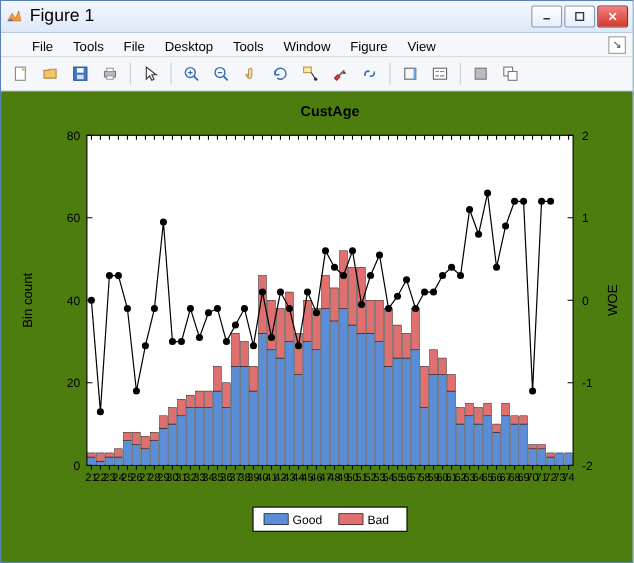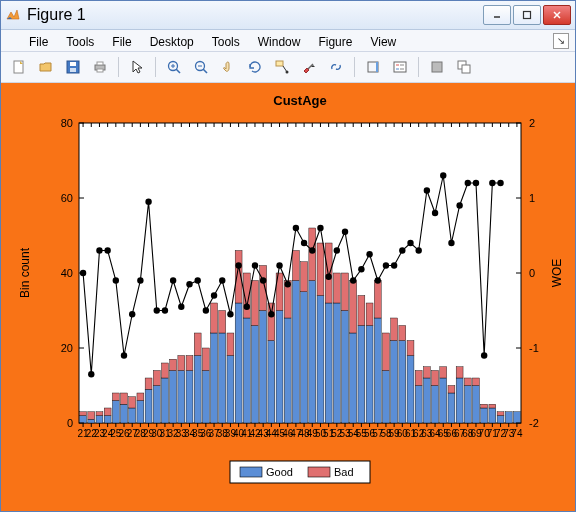--- a/index.html
+++ b/index.html
@@ -9,21 +9,21 @@
 .titlebar .tb-title{flex:1;color:#000;font-size:16px}
 .tb-btns{display:flex;gap:2px}
 .tb-btn{width:26px;height:18px;border:1px solid #7f9db9;border-radius:2px;background:linear-gradient(#fefefe,#e6eefb);display:flex;align-items:center;justify-content:center;font-size:10px;color:#333}
 .tb-btn.close{background:linear-gradient(#f08080,#d43a2c);color:#fff;border-color:#a02820}
 .menubar{height:22px;display:flex;align-items:flex-end;padding:0 20px;gap:2px;border-bottom:1px solid #d0d7e5;background:#f5f7fb;position:relative}
 .menu-item{padding:2px 8px;color:#000}
 .menu-help{position:absolute;right:6px;top:3px;width:14px;height:14px;border:1px solid #999;display:flex;align-items:center;justify-content:center;font-size:10px;color:#444;background:#fff}
 .toolbar{height:30px;display:flex;align-items:center;padding:0 6px;gap:3px;border-bottom:1px solid #d0d7e5;background:#f5f7fb}
 .tool{width:22px;height:22px;display:flex;align-items:center;justify-content:center;border:1px solid transparent;border-radius:2px}
 .sep{width:1px;height:20px;background:#c7ccd5;margin:0 3px}
-.plot-area{flex:1;position:relative;background:#f97316}
+.plot-area{flex:1;position:relative;background:#4d7c0f}
 svg{display:block}
 </style>
 </head>
 <body>
 
 <div class="window">
 
   <div class="titlebar">
     <svg class="tb-icon" viewBox="0 0 16 16">
         <path d="M2 12 L6 5 L9 10 L12 3 L14 12 Z" fill="#f29b38" stroke="#c76a1a" stroke-width="0.6"></path>

